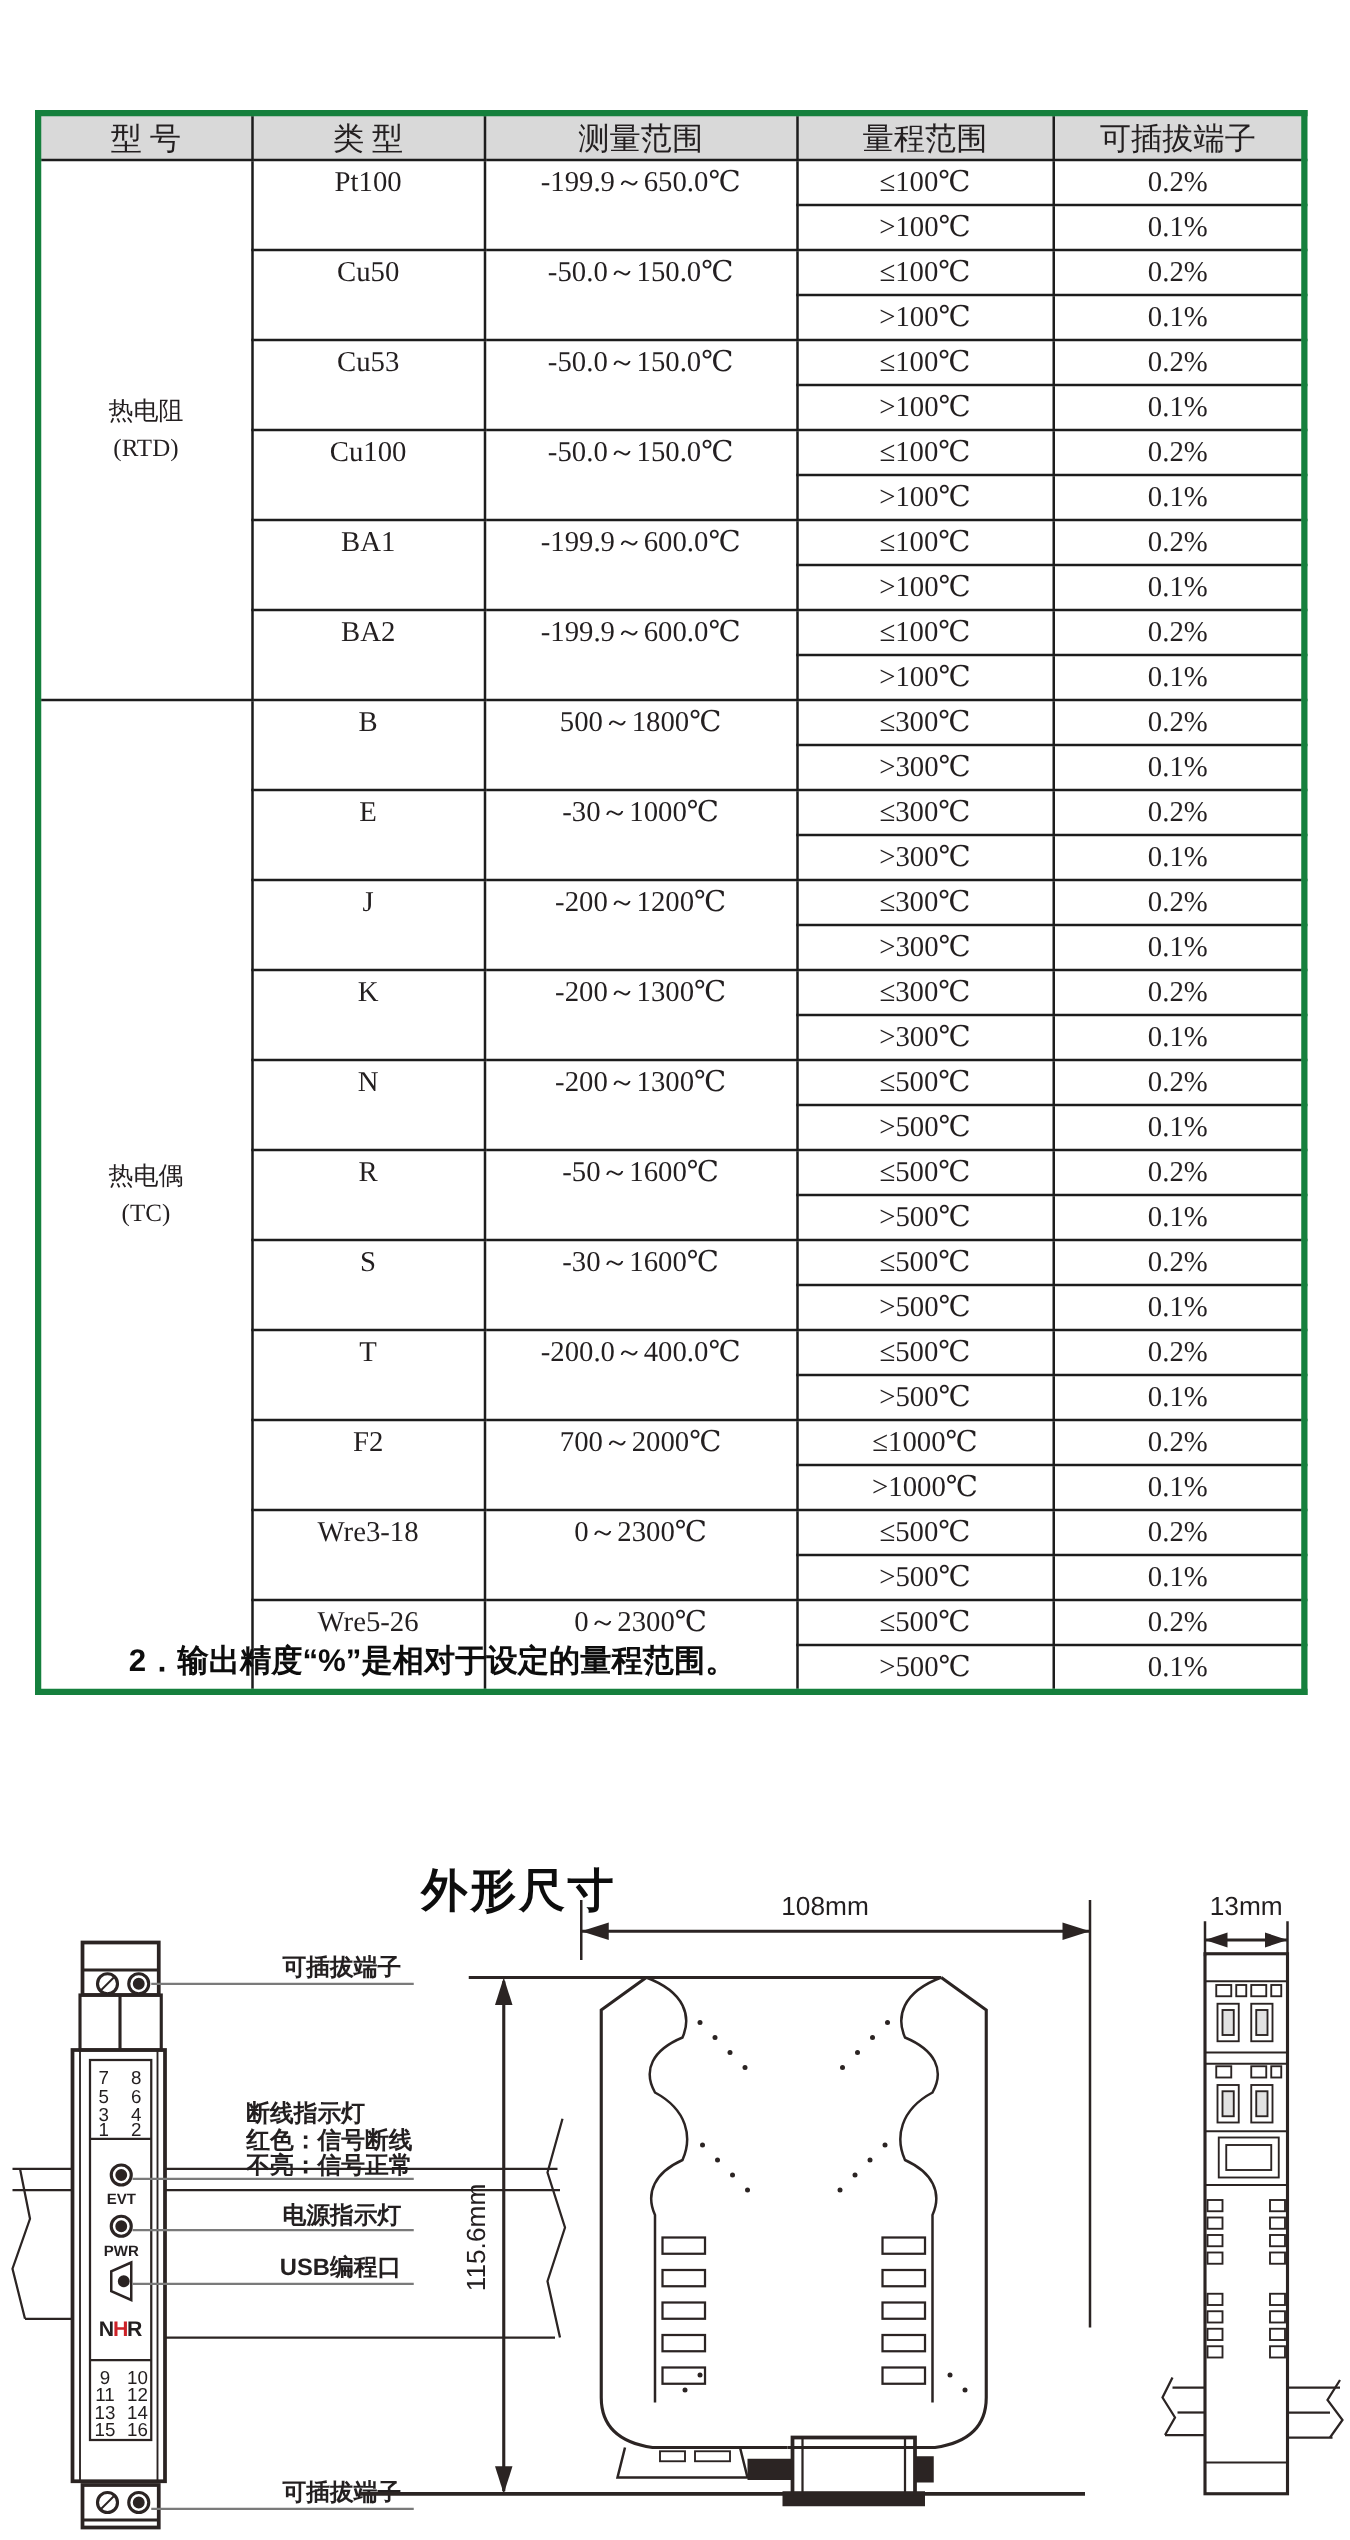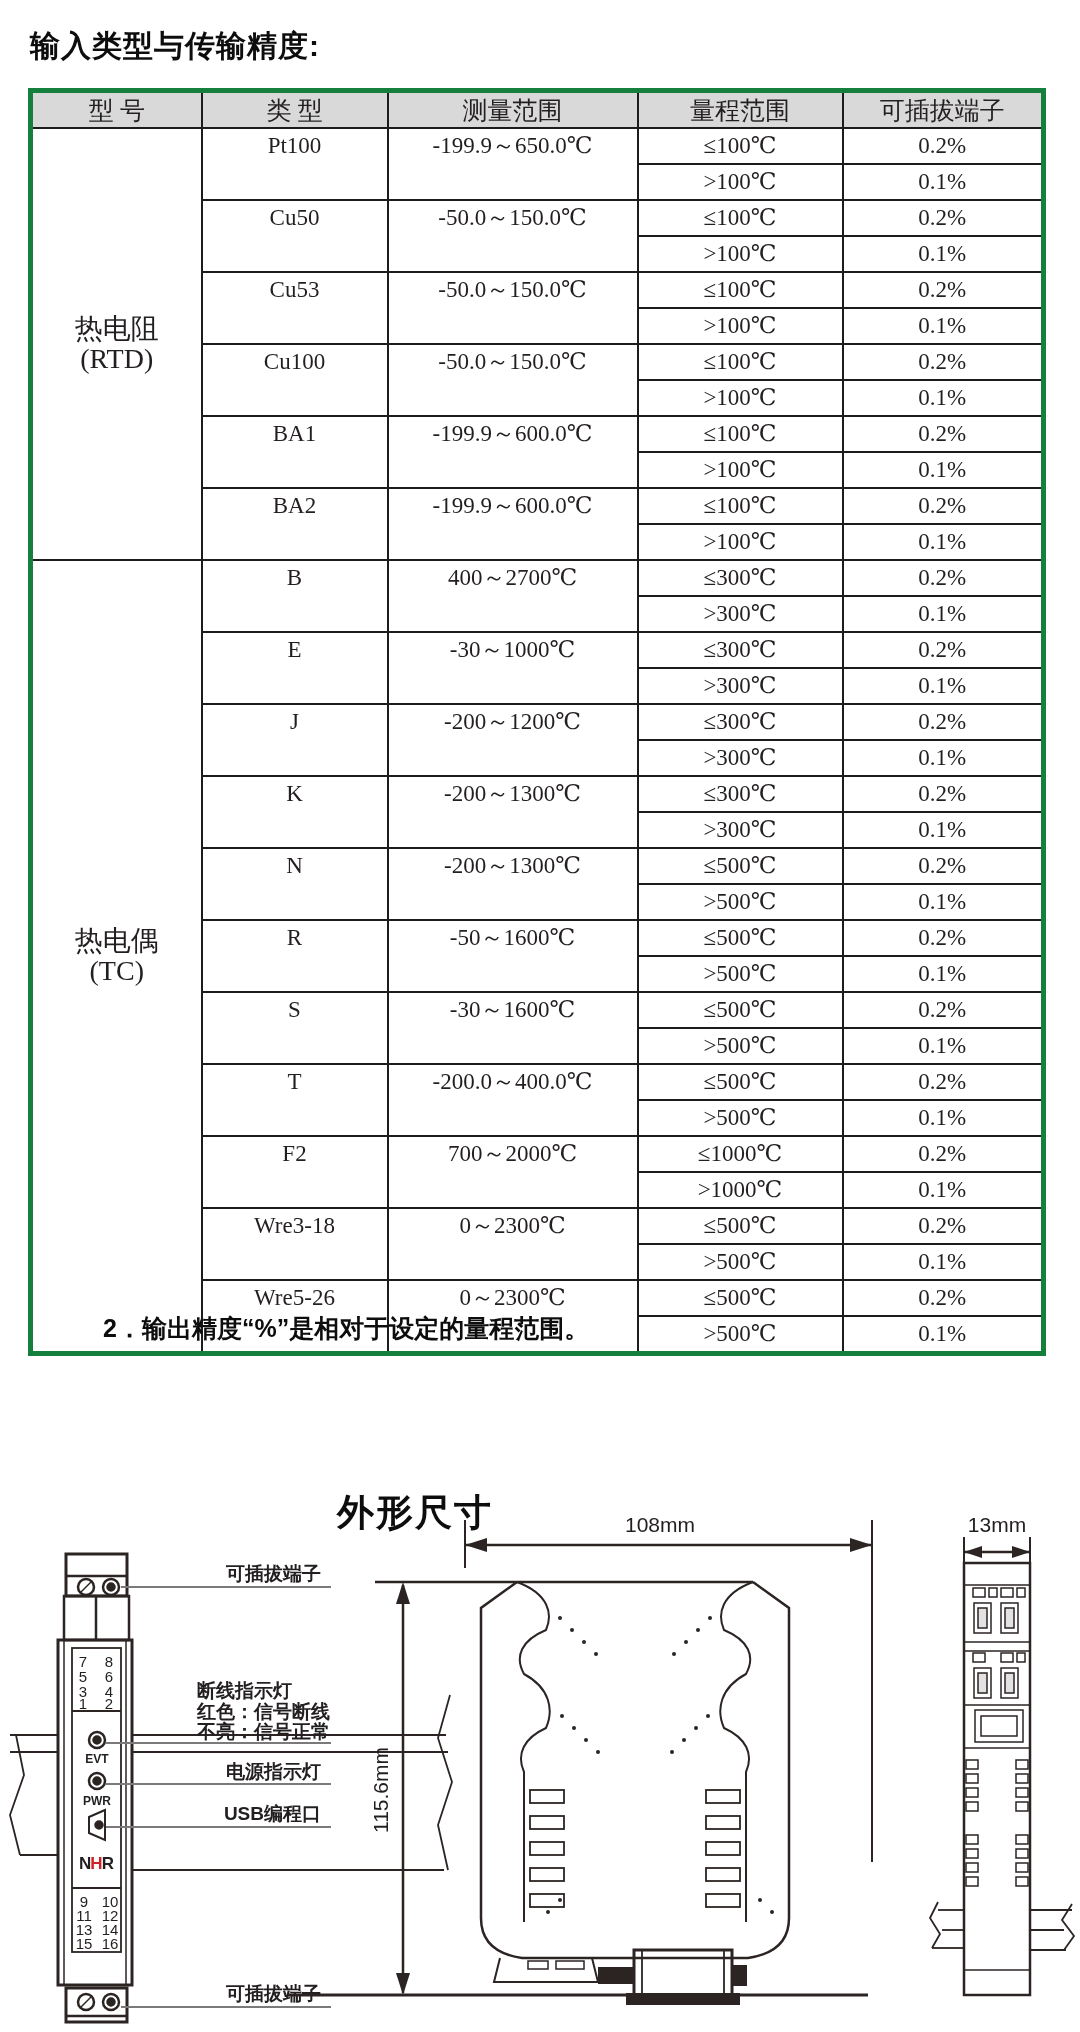--- a/index.html
+++ b/index.html
@@ -3,41 +3,40 @@
 <meta charset="utf-8">
 <style>
   html,body{margin:0;padding:0;background:#fff;}
   .page{position:relative;width:1080px;height:2032px;background:#ffffff;overflow:hidden;
         font-family:"Liberation Sans","DejaVu Sans",sans-serif;color:#231f20;}
   .doc-title{position:absolute;left:30px;top:26px;font-size:30px;font-weight:bold;color:#0d0d0d;letter-spacing:1px;}
   table.spec{position:absolute;left:28px;top:88px;width:1013px;border-collapse:collapse;table-layout:fixed;
              font-family:"Liberation Serif","DejaVu Serif",serif;border:5px solid #15803d;}
   table.spec th{background:#d9d9d9;font-weight:normal;font-size:25px;height:34px;border:2px solid #1c1c1c;padding:0;}
   table.spec td{border:2px solid #1c1c1c;text-align:center;font-size:23px;padding:0;height:34px;line-height:30px;}
-  table.spec td.model-cell{font-size:28px;vertical-align:middle;line-height:30px;}
+  table.spec td.model-cell{font-size:20px;vertical-align:middle;line-height:30px;}
   table.spec td.type-cell,table.spec td.range-cell{vertical-align:top;padding-top:2px;}
   .notes{position:absolute;left:30px;top:1312px;width:1020px;font-weight:bold;color:#0d0d0d;font-size:25px;}
   .note-row{margin-bottom:39px;white-space:nowrap;}
   .note-row.indent{padding-left:73px;}
   .dim-heading{position:absolute;left:0;top:1488px;width:830px;text-align:center;
                font-size:37px;font-weight:bold;color:#0d0d0d;letter-spacing:2px;}
   .drawings{position:absolute;left:0;top:1490px;width:1080px;height:542px;}
   svg text{font-family:"Liberation Sans","DejaVu Sans",sans-serif;fill:#231f20;}
   .lbl{font-size:19px;font-weight:bold;}
   .dimtxt{font-size:21px;}
   .tnum{font-size:15px;}
   .ledtxt{font-size:12px;font-weight:bold;}
   .logo{font-size:17px;font-weight:bold;letter-spacing:-1px;}
 </style>
 </head>
 <body>
 
 <div class="page">
 
-  <div class="doc-title">输入类型与传输精度:</div>
 
   <table class="spec">
     <colgroup>
       <col style="width:171px">
         <col style="width:186px">
         <col style="width:250px">
       <col style="width:205px">
         <col style="width:201px">
     </colgroup>
     <thead>
@@ -113,21 +112,21 @@
         <tr>
           <td>&gt;100℃</td>
           <td>0.1%</td>
         </tr>
         <tr>
           <td class="model-cell" rowspan="22">
             <div>热电偶</div>
             <div>(TC)</div>
           </td>
           <td class="type-cell" rowspan="2">B</td>
-          <td class="range-cell" rowspan="2">400～2700℃</td>
+          <td class="range-cell" rowspan="2">500～1800℃</td>
           <td>≤300℃</td>
           <td>0.2%</td>
         </tr>
         <tr>
           <td>&gt;300℃</td>
           <td>0.1%</td>
         </tr>
         <tr>
           <td class="type-cell" rowspan="2">E</td>
           <td class="range-cell" rowspan="2">-30～1000℃</td>

